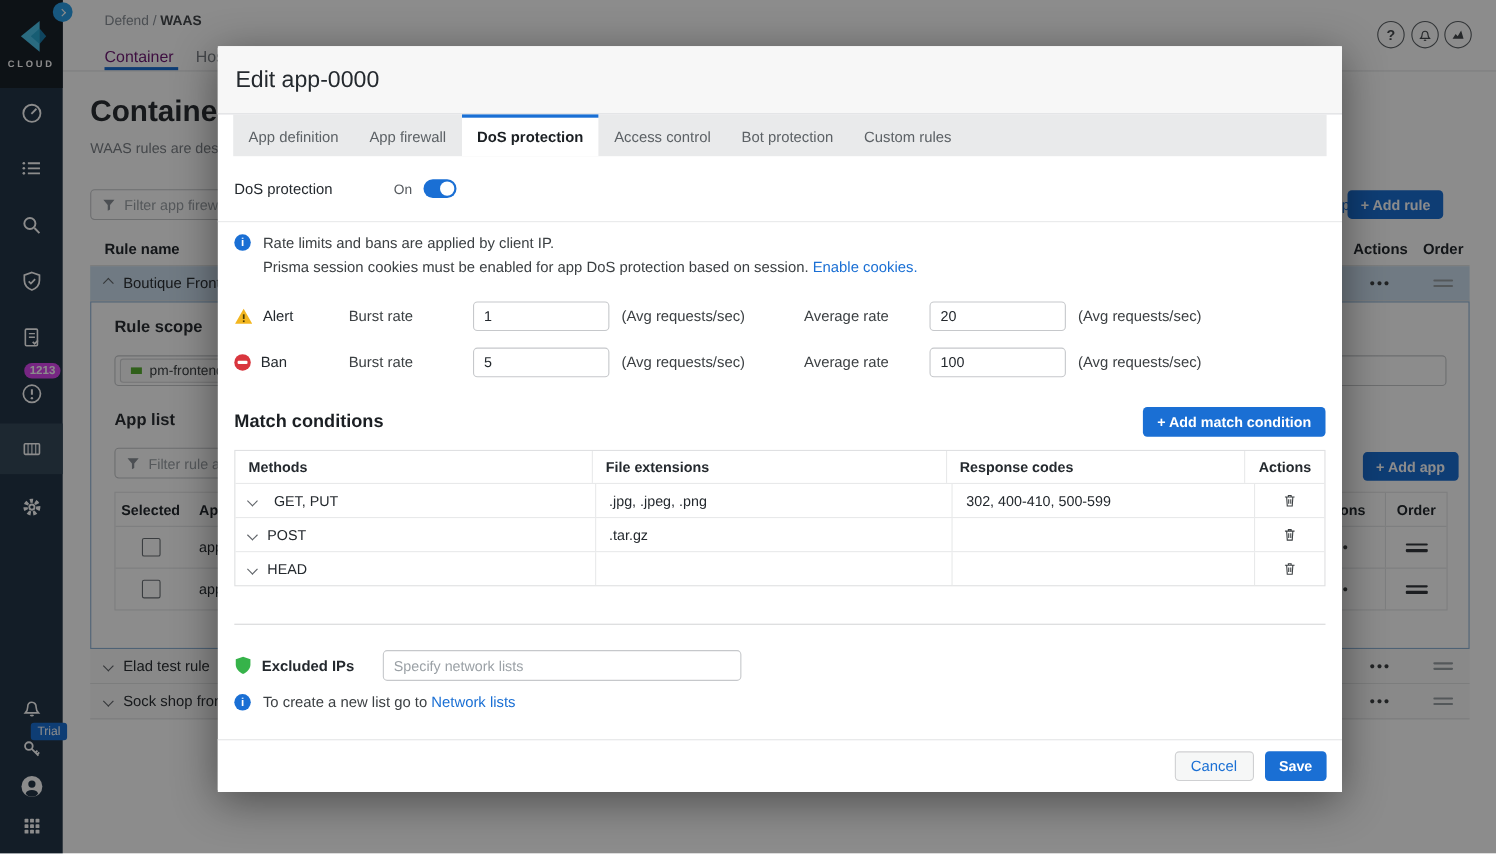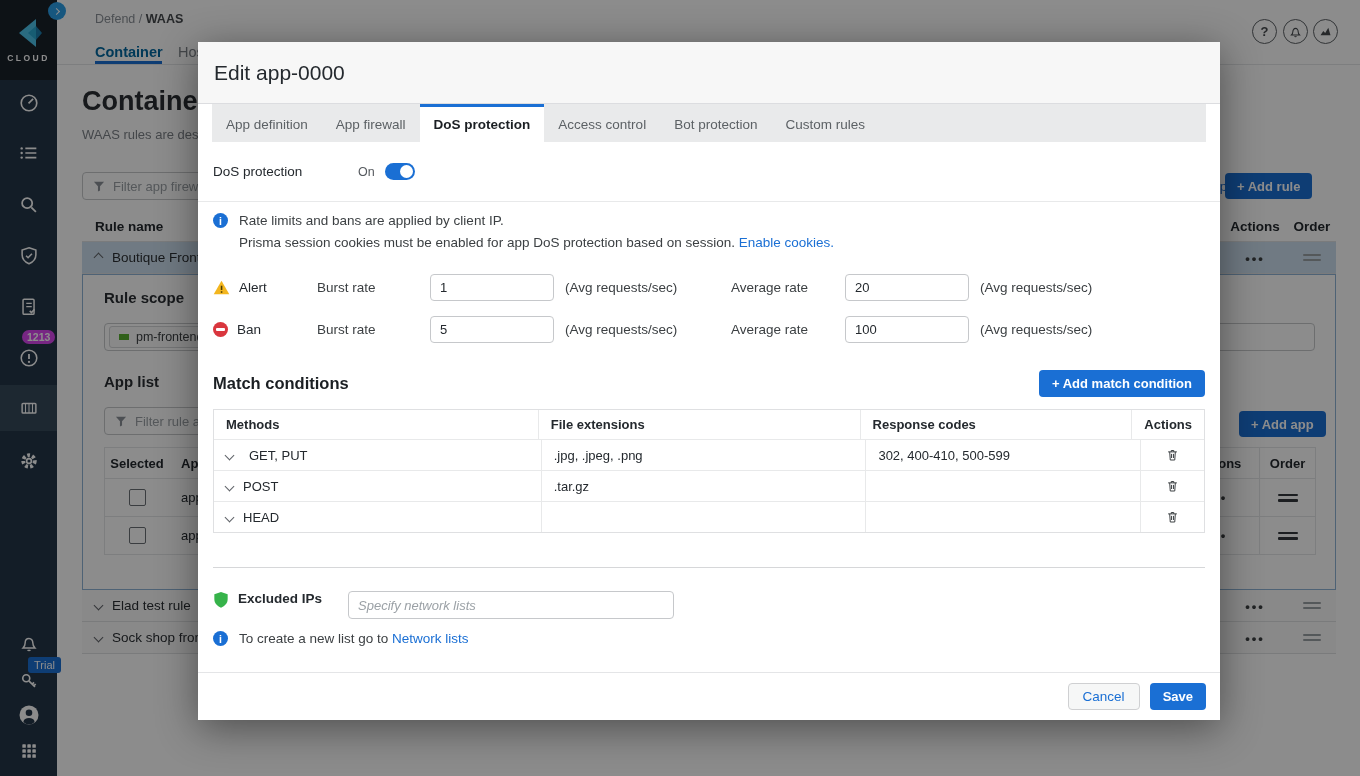--- a/index.html
+++ b/index.html
@@ -23,21 +23,21 @@
   .chv-w{display:inline-block;width:5px;height:5px;border-right:1.8px solid #fff;border-top:1.8px solid #fff;transform:rotate(45deg);margin-left:-2px}
   .badge-red{position:absolute;left:22px;top:330px;background:#d946ef;color:#fff;font-size:10.5px;font-weight:700;padding:1px 5px;border-radius:8px;z-index:6}
   .badge-trial{position:absolute;left:28px;top:657px;background:var(--accent);color:#fff;font-size:11px;padding:2px 6px;border-radius:3px;z-index:6}
 
   
   .page{position:absolute;left:57px;top:0;width:1303px;height:776px;background:#fff}
   .crumb{position:absolute;left:38px;top:12px;font-size:12.5px;color:#8a9097}
   .crumb b{color:#45494d;font-weight:700}
   .toptabs-line{position:absolute;left:0;top:64px;width:1303px;height:1px;background:#e4e5e7}
   .toptab{position:absolute;top:44px;font-size:14.5px}
-  .toptab.on{font-weight:700;color:#0369a1}
+  .toptab.on{font-weight:400;color:#701a75}
   .toptab.off{color:#7d8288}
   .toptab-underline{position:absolute;left:38px;top:61px;width:67px;height:3px;background:var(--accent)}
   .pg-title{position:absolute;left:25px;top:86px;font-size:27px;font-weight:700;color:#2b2f33;white-space:nowrap}
   .pg-sub{position:absolute;left:25px;top:127px;font-size:13px;color:#7d8288;white-space:nowrap}
   .ipt{border:1px solid #c6c8cb;border-radius:4px;background:#fff;font-family:"Liberation Sans",sans-serif;font-size:13px;color:var(--ink);padding:0 9px;outline:none}
   input::placeholder{color:#9ba1a6}
   .filter-wrap{position:absolute;display:flex;align-items:center;gap:7px;border:1px solid #c6c8cb;border-radius:4px;background:#fff;padding:0 9px}
   .filter-wrap span{font-size:13px;color:#9ba1a6;white-space:nowrap}
   .link-ish{color:var(--accent);font-size:13.5px;white-space:nowrap}
   .btn-primary{display:inline-flex;align-items:center;justify-content:center;background:var(--accent);color:#fff;border:none;border-radius:4px;font-family:"Liberation Sans",sans-serif;font-size:13px;font-weight:600;cursor:pointer;white-space:nowrap}
@@ -100,21 +100,21 @@
   .mtbl .mrow{display:flex;align-items:stretch;border-top:1px solid #e8e9ea}
   .mtbl .mrow:first-child{border-top:none}
   .mtbl .mc{padding:0 12px;display:flex;align-items:center;min-height:30px;border-left:1px solid #e8e9ea}
   .mtbl .mc:first-child{border-left:none}
   .mtbl .hcell{font-weight:700;color:#24292e;min-height:29px}
   .w-meth{width:33%}
   .w-ext{width:32.8%}
   .w-code{width:27.7%}
   .w-act{flex:1;justify-content:center}
   .m-div{margin:34px 15px 0;border-top:1px solid #d6d7d9}
-  .excl-row{display:flex;margin:23px 15px 0}
+  .excl-row{display:flex;align-items:center;margin:23px 15px 0}
   .excl-row .tt{width:110px;font-size:13.5px;font-weight:700;color:#24292e;margin-left:9px}
   .m-foot{position:absolute;left:0;right:0;bottom:0;height:48px;border-top:1px solid #e4e5e7;display:flex;align-items:center;justify-content:flex-end;gap:10px;padding-right:14px;background:#fff}
   .btn-ghost{display:inline-flex;align-items:center;justify-content:center;height:27px;padding:0 14px;background:#f6f7f7;border:1px solid #cfd0d2;border-radius:4px;color:var(--accent);font-family:"Liberation Sans",sans-serif;font-size:13.5px;cursor:pointer}
   .btn-primary.sm{height:27px;padding:0 13px}
 </style>
 </head>
 <body>
 
 <div class="vp">
 
@@ -535,21 +535,21 @@
 
     <div class="m-div"></div>
 
     <div class="excl-row">
       <span class="shield-ic">
           <svg width="16" height="18" viewBox="0 0 24 26">
             <path d="M12 1l10 3.4v7c0 6.3-4.2 10.5-10 13.2C6.2 21.9 2 17.7 2 11.4v-7z" fill="#36b34a"></path>
           </svg>
         </span>
       <span class="tt">Excluded IPs</span>
-      <input class="ipt" style="width: 326px; height: 28px; font-style: italic;" placeholder="Specify network lists">
+      <input class="ipt" style="width: 326px; height: 28px;" placeholder="Specify network lists">
     </div>
 
     <div class="m-info" style="padding-top:12px">
       <div class="l1">
         <i class="info-ic">i</i>
         <span>
           <span>To create a new list go to</span>
           <a class="lnk">Network lists</a>
         </span>
       </div>

